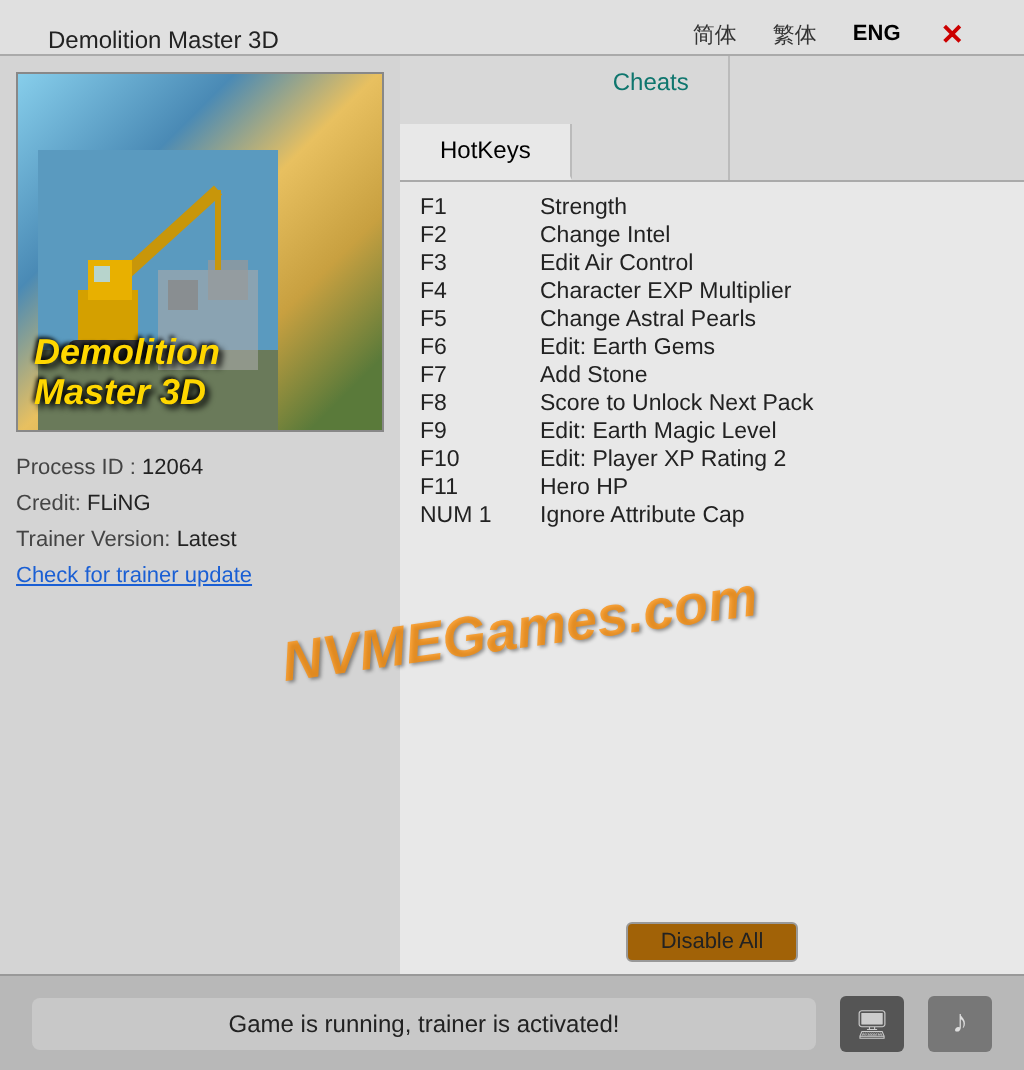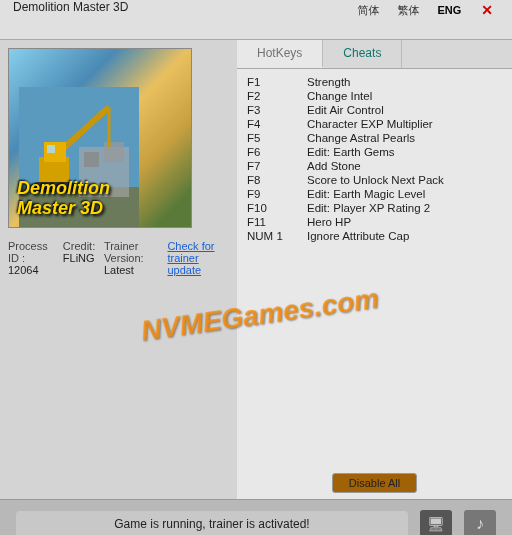--- a/index.html
+++ b/index.html
@@ -10,23 +10,23 @@
       font-family: Arial, sans-serif;
       font-size: 12px;
       overflow: hidden;
       position: relative;
     }
 
     
     #title-bar {
       background: #e0e0e0;
       display: flex;
-      align-items: flex-start;
-      height: 40px;
-      padding: 0 13px;
+      align-items: flex-end;
+      height: 28px;
+      padding: 0 24px;
       border-bottom: 1px solid #aaa;
     }
     #title-text {
       flex: 1;
       font-size: 12px;
       color: #222;
     }
     #lang-area {
       display: flex;
       align-items: center;
@@ -53,21 +53,21 @@
 
     
     #main {
       display: flex;
       height: calc(535px - 28px - 48px);
       background: #d4d4d4;
     }
 
     
     #left-panel {
-      width: 237px;
+      width: 200px;
       display: flex;
       flex-direction: column;
       padding: 8px;
       gap: 8px;
     }
 
     #game-image {
       width: 184px;
       height: 180px;
       background: linear-gradient(135deg, #87ceeb 0%, #4a8ab5 30%, #e8c060 50%, #c8a040 70%, #5a7a3a 90%);
@@ -93,21 +93,21 @@
       font-weight: bold;
       color: #ffd700;
       text-shadow: 2px 2px 3px #000, -1px -1px 2px #000;
       line-height: 1.1;
       font-style: italic;
     }
 
     #info-panel {
       padding: 4px 0;
       display: flex;
-      flex-direction: row;
+      flex-direction: column;
       gap: 6px;
     }
     .info-row {
       font-size: 11px;
       color: #222;
     }
     .info-label {
       color: #444;
     }
     .info-value {
@@ -138,22 +138,23 @@
     }
     .tab {
       padding: 6px 20px;
       font-size: 12px;
       color: #0f766e;
       cursor: pointer;
       border-right: 1px solid #bbb;
     }
     .tab.active {
       background: #e8e8e8;
-      color: #737373;
+      color: #000000;
       border-bottom: 2px solid #e8e8e8;
+      margin-top: 34px;
     }
 
     
     #hotkeys-list {
       padding: 6px 10px;
       flex: 1;
       overflow-y: auto;
     }
     .hotkey-row {
       display: flex;

